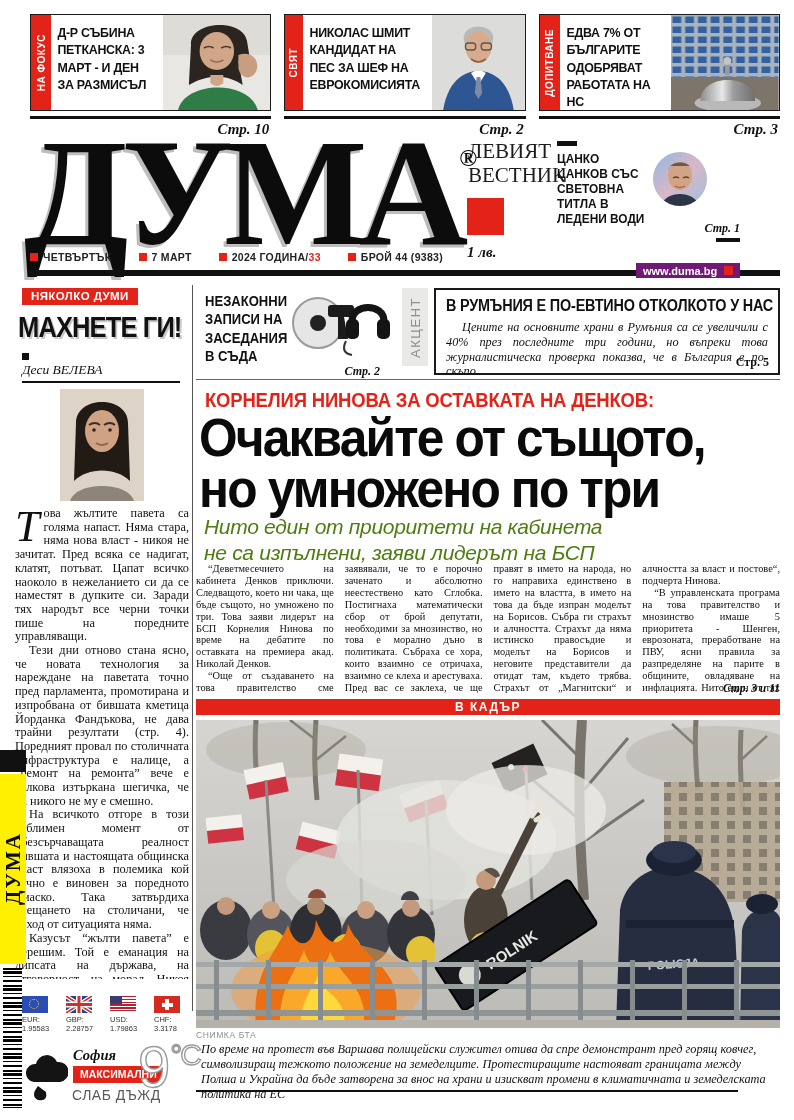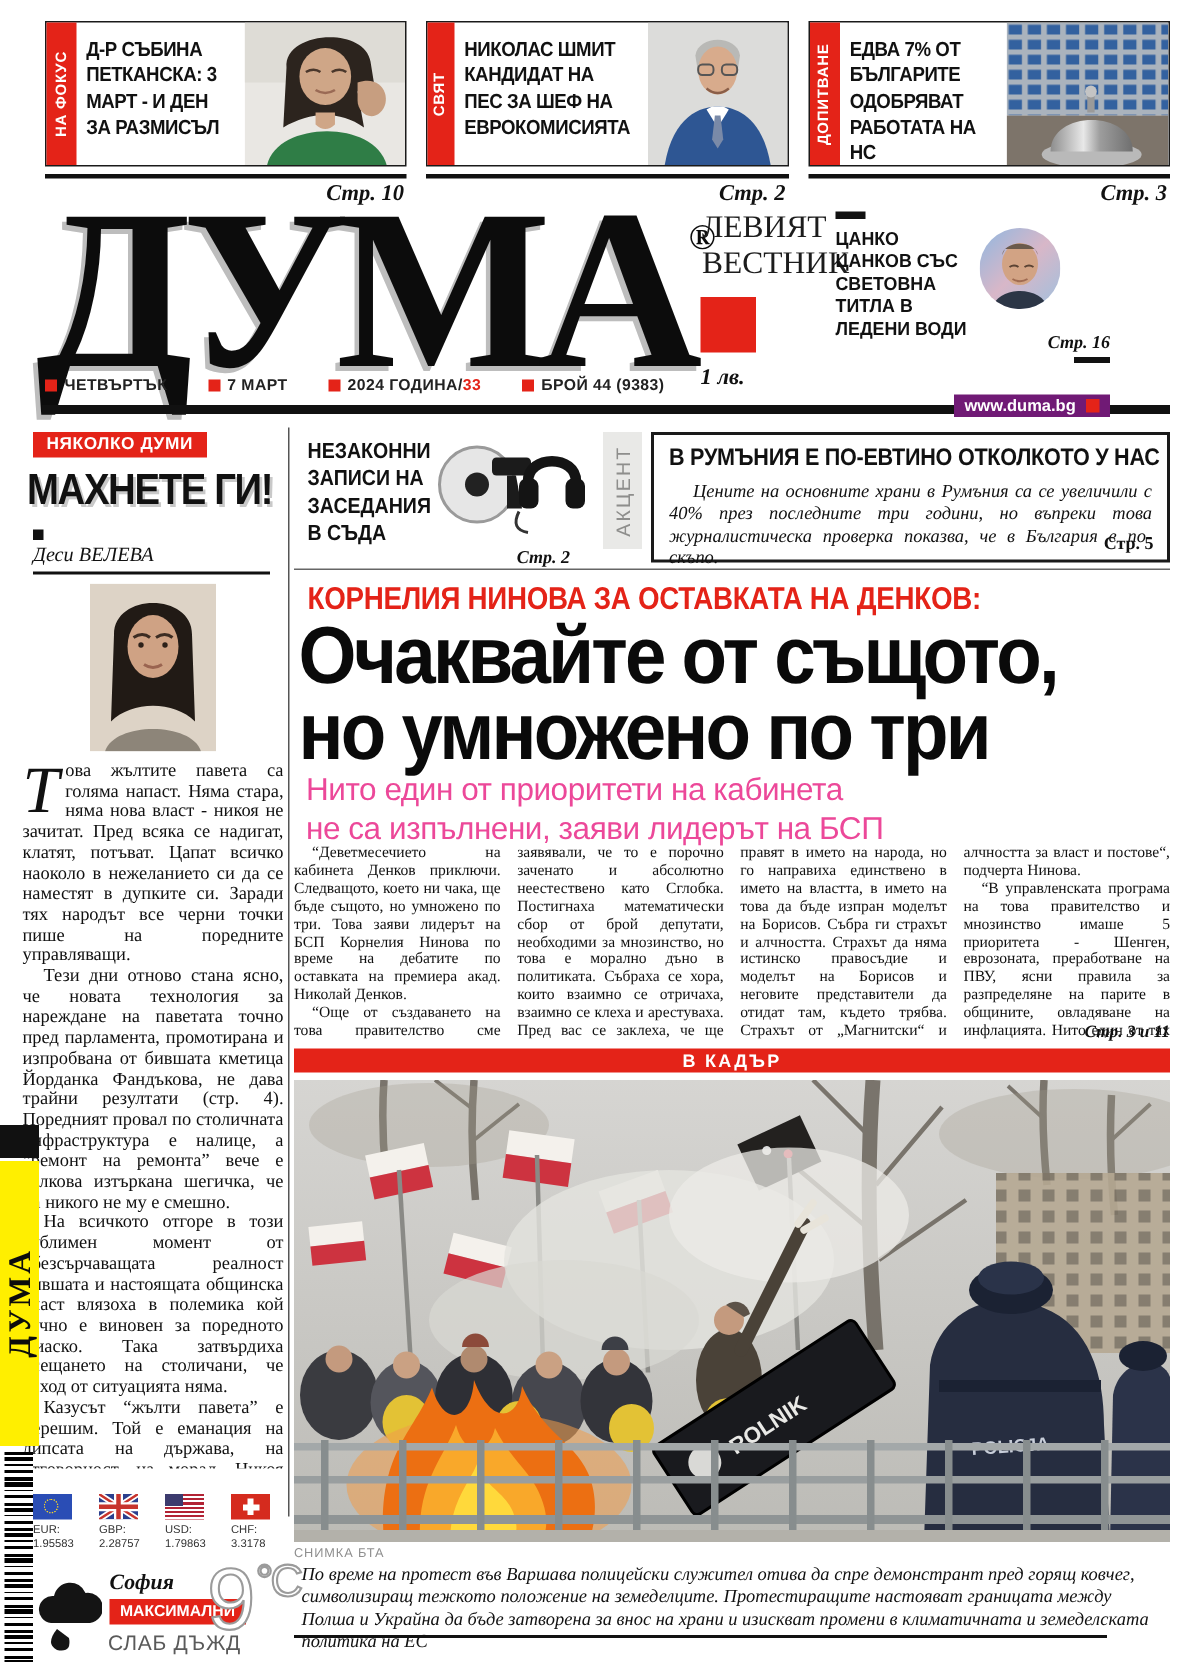--- a/index.html
+++ b/index.html
@@ -63,21 +63,21 @@
   .accent-box { position:absolute; left:434px; top:288px; width:346px; height:87px; border:2px solid #1a1a1a; padding:7px 10px 0; }
   .accent-title { font-family:"Liberation Sans",sans-serif; font-weight:bold; font-size:16px; letter-spacing:-.2px; white-space:nowrap; transform:scaleX(.9); transform-origin:0 0; }
   .accent-text { margin-top:5px; font-style:italic; font-size:12.3px; line-height:1.2; text-align:justify; text-indent:16px; }
   .accent-page { position:absolute; right:9px; bottom:3px; font-weight:bold; font-size:12px; }
   .band-rule { position:absolute; left:196px; top:379px; width:584px; height:1px; background:#666; }
 
   
   .kicker { position:absolute; left:205px; top:388px; font-family:"Liberation Sans",sans-serif; font-weight:bold; font-size:21px; color:var(--red); letter-spacing:-.2px; white-space:nowrap; transform:scaleX(.88); transform-origin:0 0; }
   .headline { position:absolute; left:199px; top:412px; font-family:"Liberation Sans",sans-serif; font-weight:bold; font-size:54px; line-height:.94; color:#0a0a0a; letter-spacing:-2px; transform:scaleX(.92); transform-origin:0 0; }
   .headline div { white-space:nowrap; }
-  .subhead { position:absolute; left:204px; top:514px; font-family:"Liberation Sans",sans-serif; font-size:21px; line-height:1.22; letter-spacing:-.3px; color:#ec4899; }
+  .subhead { position:absolute; left:204px; top:514px; font-family:"Liberation Sans",sans-serif; font-size:21px; line-height:1.22; letter-spacing:-.3px; color:#4d7c0f;font-style:italic; }
   .subhead div { white-space:nowrap; }
   .main-cols { position:absolute; left:196px; top:563px; width:584px; height:133px; column-count:4; column-gap:11px; font-size:10.4px; line-height:11.9px; text-align:justify; overflow:hidden; }
   .main-cols p { text-indent:12px; }
   .story-page { position:absolute; left:640px; top:682px; width:140px; text-align:right; font-style:italic; font-weight:bold; font-size:11.5px; }
   .banner { position:absolute; left:196px; top:699px; width:584px; height:16px; background:var(--red); color:#fff; font-family:"Liberation Sans",sans-serif; font-weight:bold; font-size:12px; display:flex; align-items:center; justify-content:center; letter-spacing:1.5px; }
   .photo { position:absolute; left:196px; top:720px; width:584px; height:308px; overflow:hidden; }
   .photo svg { width:100%; height:100%; display:block; }
   .credit { position:absolute; left:196px; top:1030px; width:584px; text-align:left; font-family:"Liberation Sans",sans-serif; font-size:8.5px; color:#8f8f8f; letter-spacing:.6px; }
   .caption { position:absolute; left:201px; top:1042px; width:578px; font-style:italic; font-size:12.3px; line-height:1.22; }
   .caption-rule { position:absolute; left:196px; top:1090px; width:542px; height:2px; background:#111; }
@@ -216,21 +216,21 @@
     </linearGradient>
       </defs>
     <rect width="54" height="54" fill="url(#pp)"></rect>
     <ellipse cx="27" cy="24" rx="12" ry="14" fill="#d2a384"></ellipse>
     <path d="M15 18 C17 8 37 8 39 18 L37 14 L17 14 Z" fill="#6b5a4c"></path>
     <path d="M8 54 C12 38 42 38 46 54 Z" fill="#2c3646"></path>
     <path d="M20 26 q3 -2 6 0 M30 26 q3 -2 6 0" stroke="#5b4334" stroke-width="1.3" fill="none"></path>
     <path d="M22 34 q5 3 10 0" stroke="#a06b52" stroke-width="1.3" fill="none"></path>
   </svg>
 </div>
-<div class="promo-page">Стр. 16</div>
+<div class="promo-page">Стр. 1</div>
 <div class="promo-dash2"></div>
 
 <div class="dateline">
   <div class="dl-item">
       <span class="dl-sq"></span>
       <span>ЧЕТВЪРТЪК</span>
     </div>
   <div class="dl-item">
       <span class="dl-sq"></span>
       <span>7 МАРТ</span>

